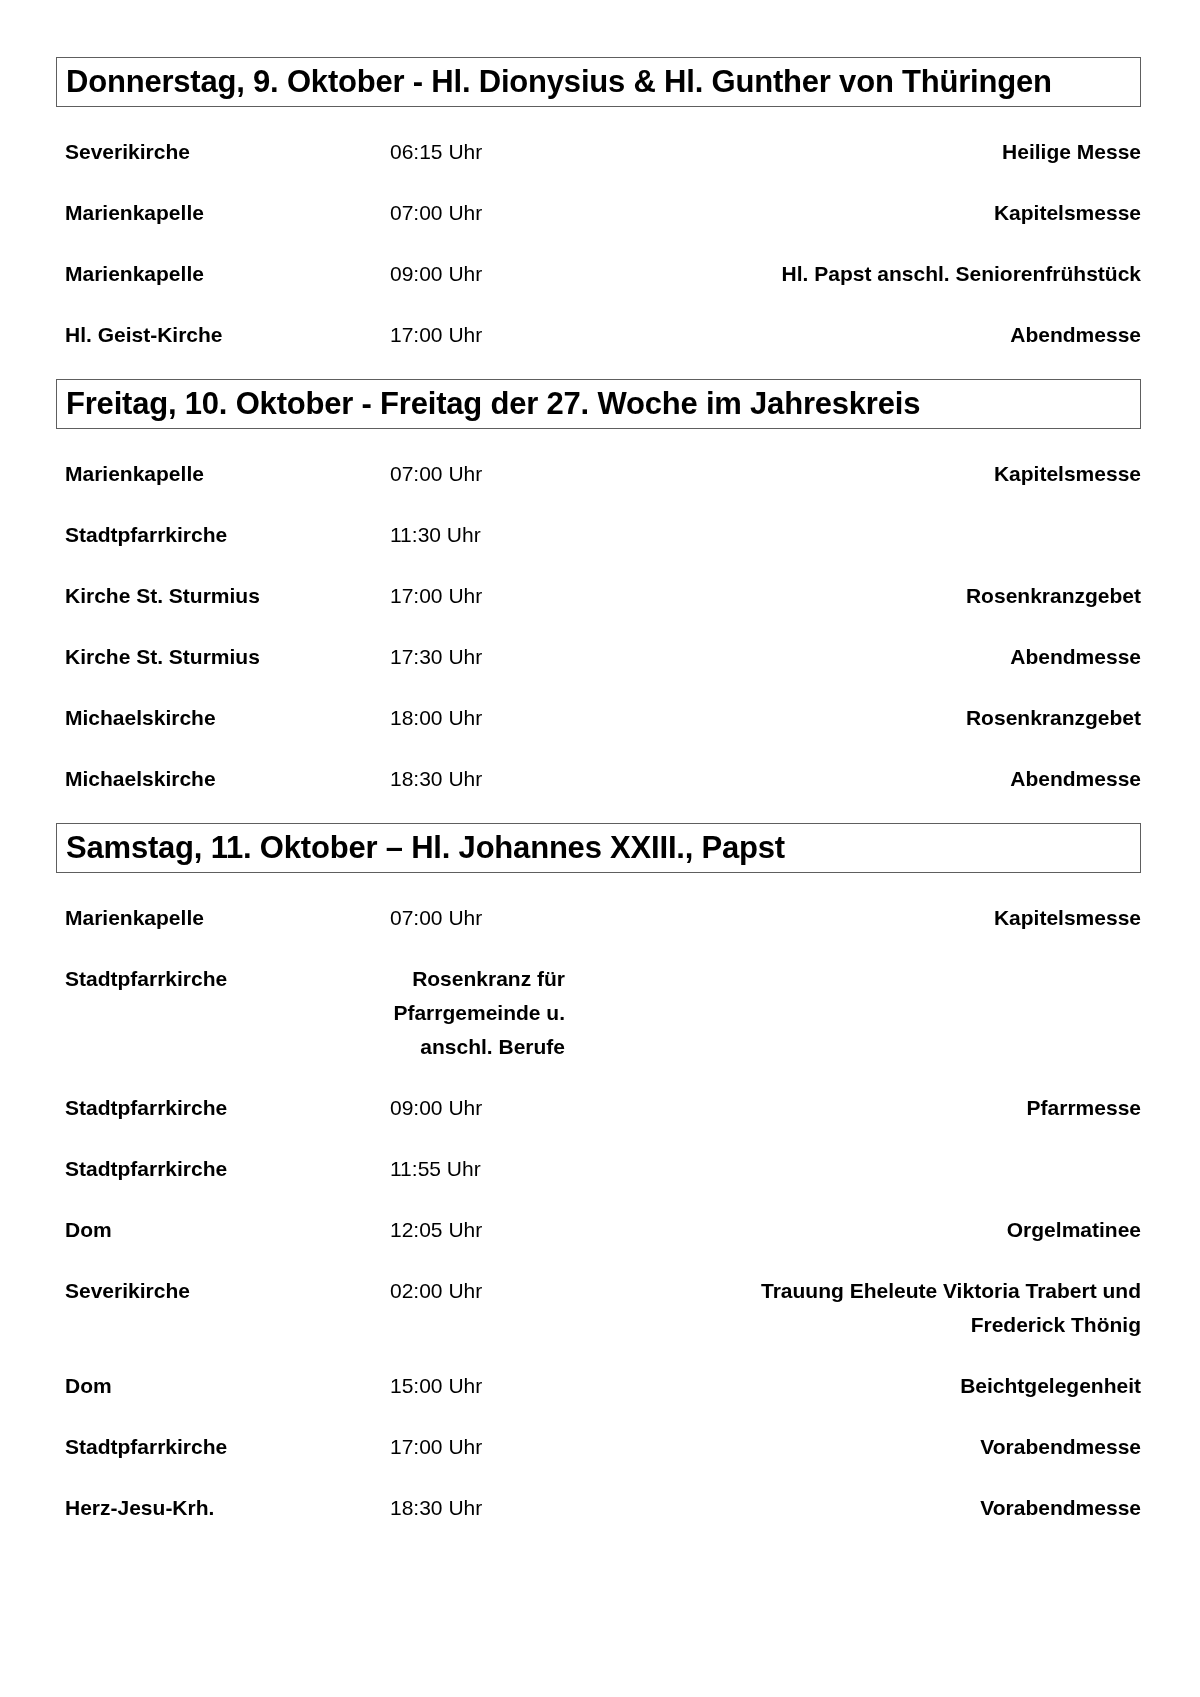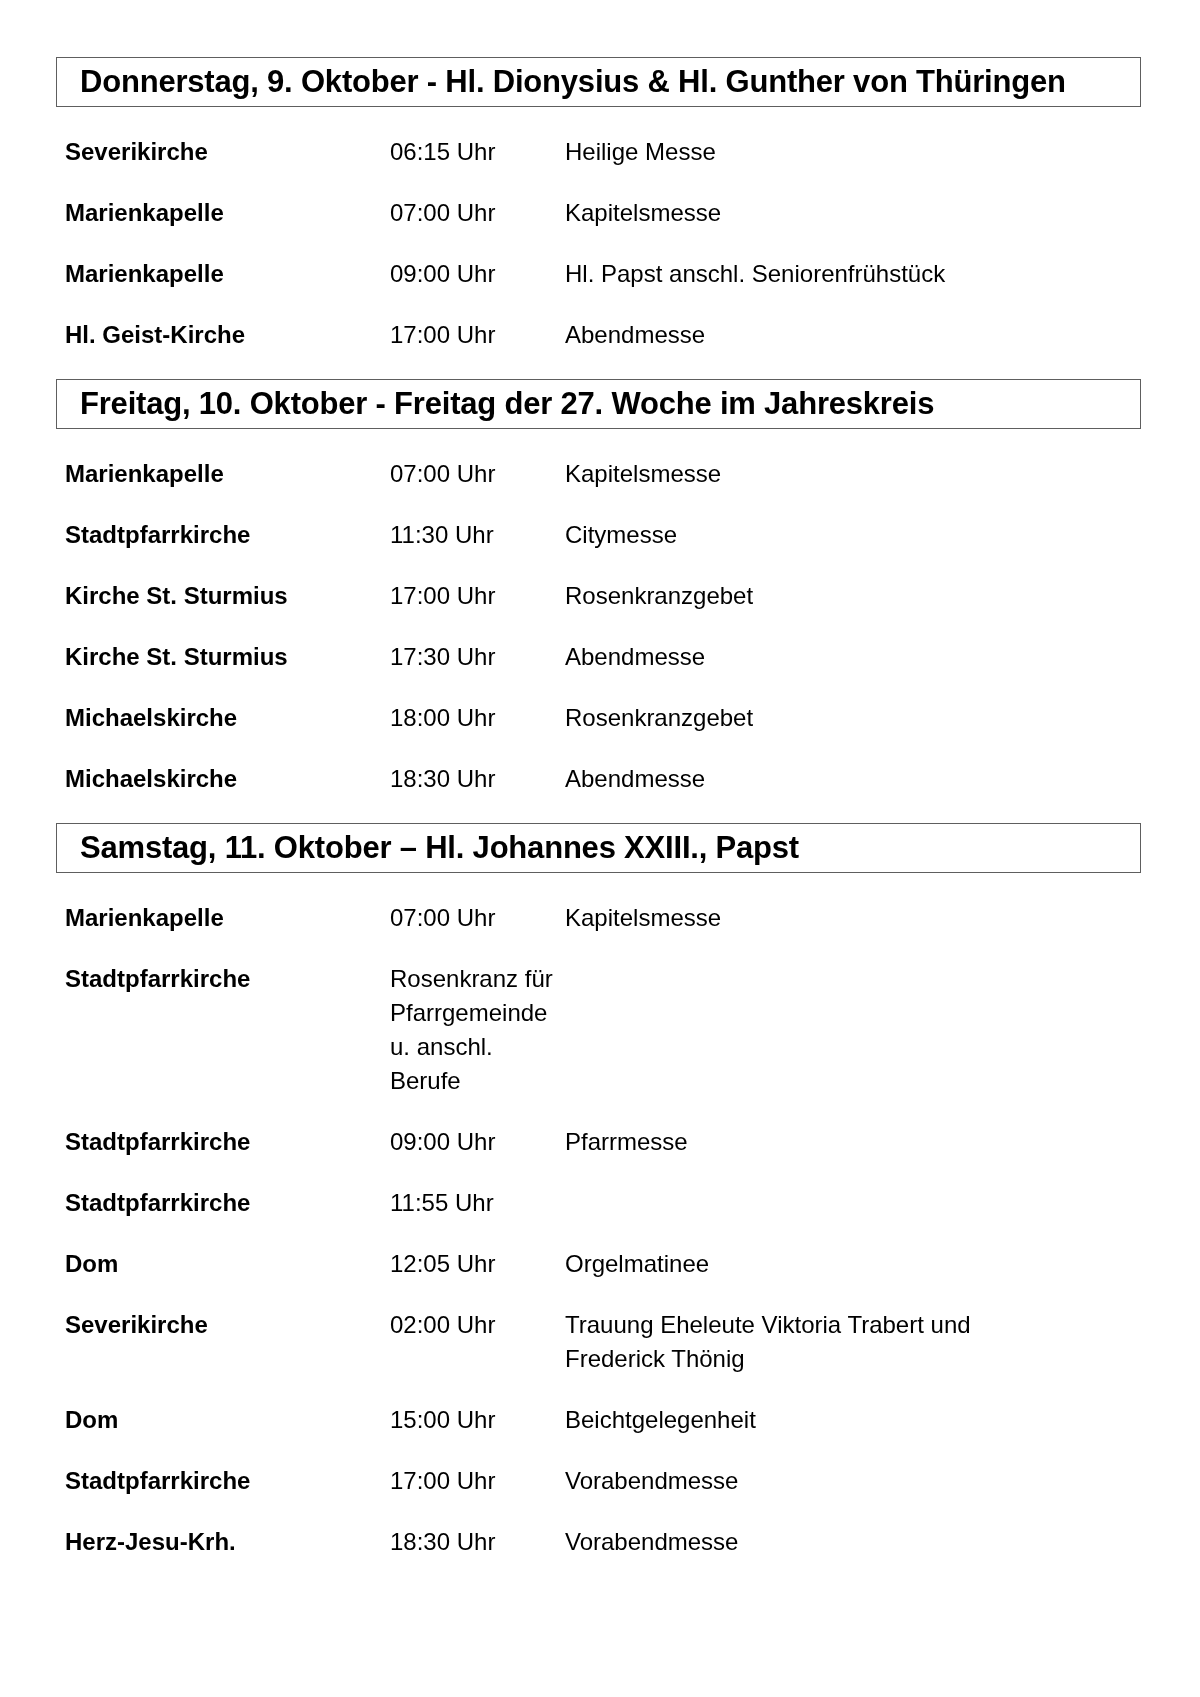--- a/index.html
+++ b/index.html
@@ -23,52 +23,53 @@
   .section {
     margin-bottom: 16px;
   }
 
   .header-box {
     width: 100%;
     height: 50px;
     border: 1.5px solid #5e5e5e;
     display: flex;
     align-items: center;
-    padding-left: 23px;
+    padding-left: 9px;
     margin-bottom: 28px;
     background: #ffffff;
   }
 
   .header-box .section-title {
     font-size: 31px;
     font-weight: bold;
     white-space: nowrap;
     letter-spacing: -0.2px;
   }
 
   .row {
     display: grid;
     grid-template-columns: 325px 175px 1fr;
     margin-left: 9px;
     margin-bottom: 27px;
-    font-size: 24px;
+    font-size: 21px;
     line-height: 34px;
   }
 
   .church {
     font-weight: bold;
   }
 
   .time {
     font-weight: normal;
   }
 
   .event {
-    font-weight: normal;
+    font-weight: bold;
     white-space: pre-line;
+    text-align: right;
   }
 </style>
 </head>
 <body>
 
 <div class="page">
   <div id="sections-root">
   <section class="section">
     <div class="header-box">
       <span class="section-title">Donnerstag, 9. Oktober - Hl. Dionysius &amp; Hl. Gunther von Thüringen</span>
@@ -107,21 +108,20 @@
     <div class="rows">
   <div class="row">
     <span class="church">Marienkapelle</span>
     <span class="time">07:00 Uhr</span>
     <span class="event">Kapitelsmesse</span>
   </div>
 
   <div class="row">
     <span class="church">Stadtpfarrkirche</span>
     <span class="time">11:30 Uhr</span>
-    <span class="event">Citymesse</span>
   </div>
 
   <div class="row">
     <span class="church">Kirche St. Sturmius</span>
     <span class="time">17:00 Uhr</span>
     <span class="event">Rosenkranzgebet</span>
   </div>
 
   <div class="row">
     <span class="church">Kirche St. Sturmius</span>

